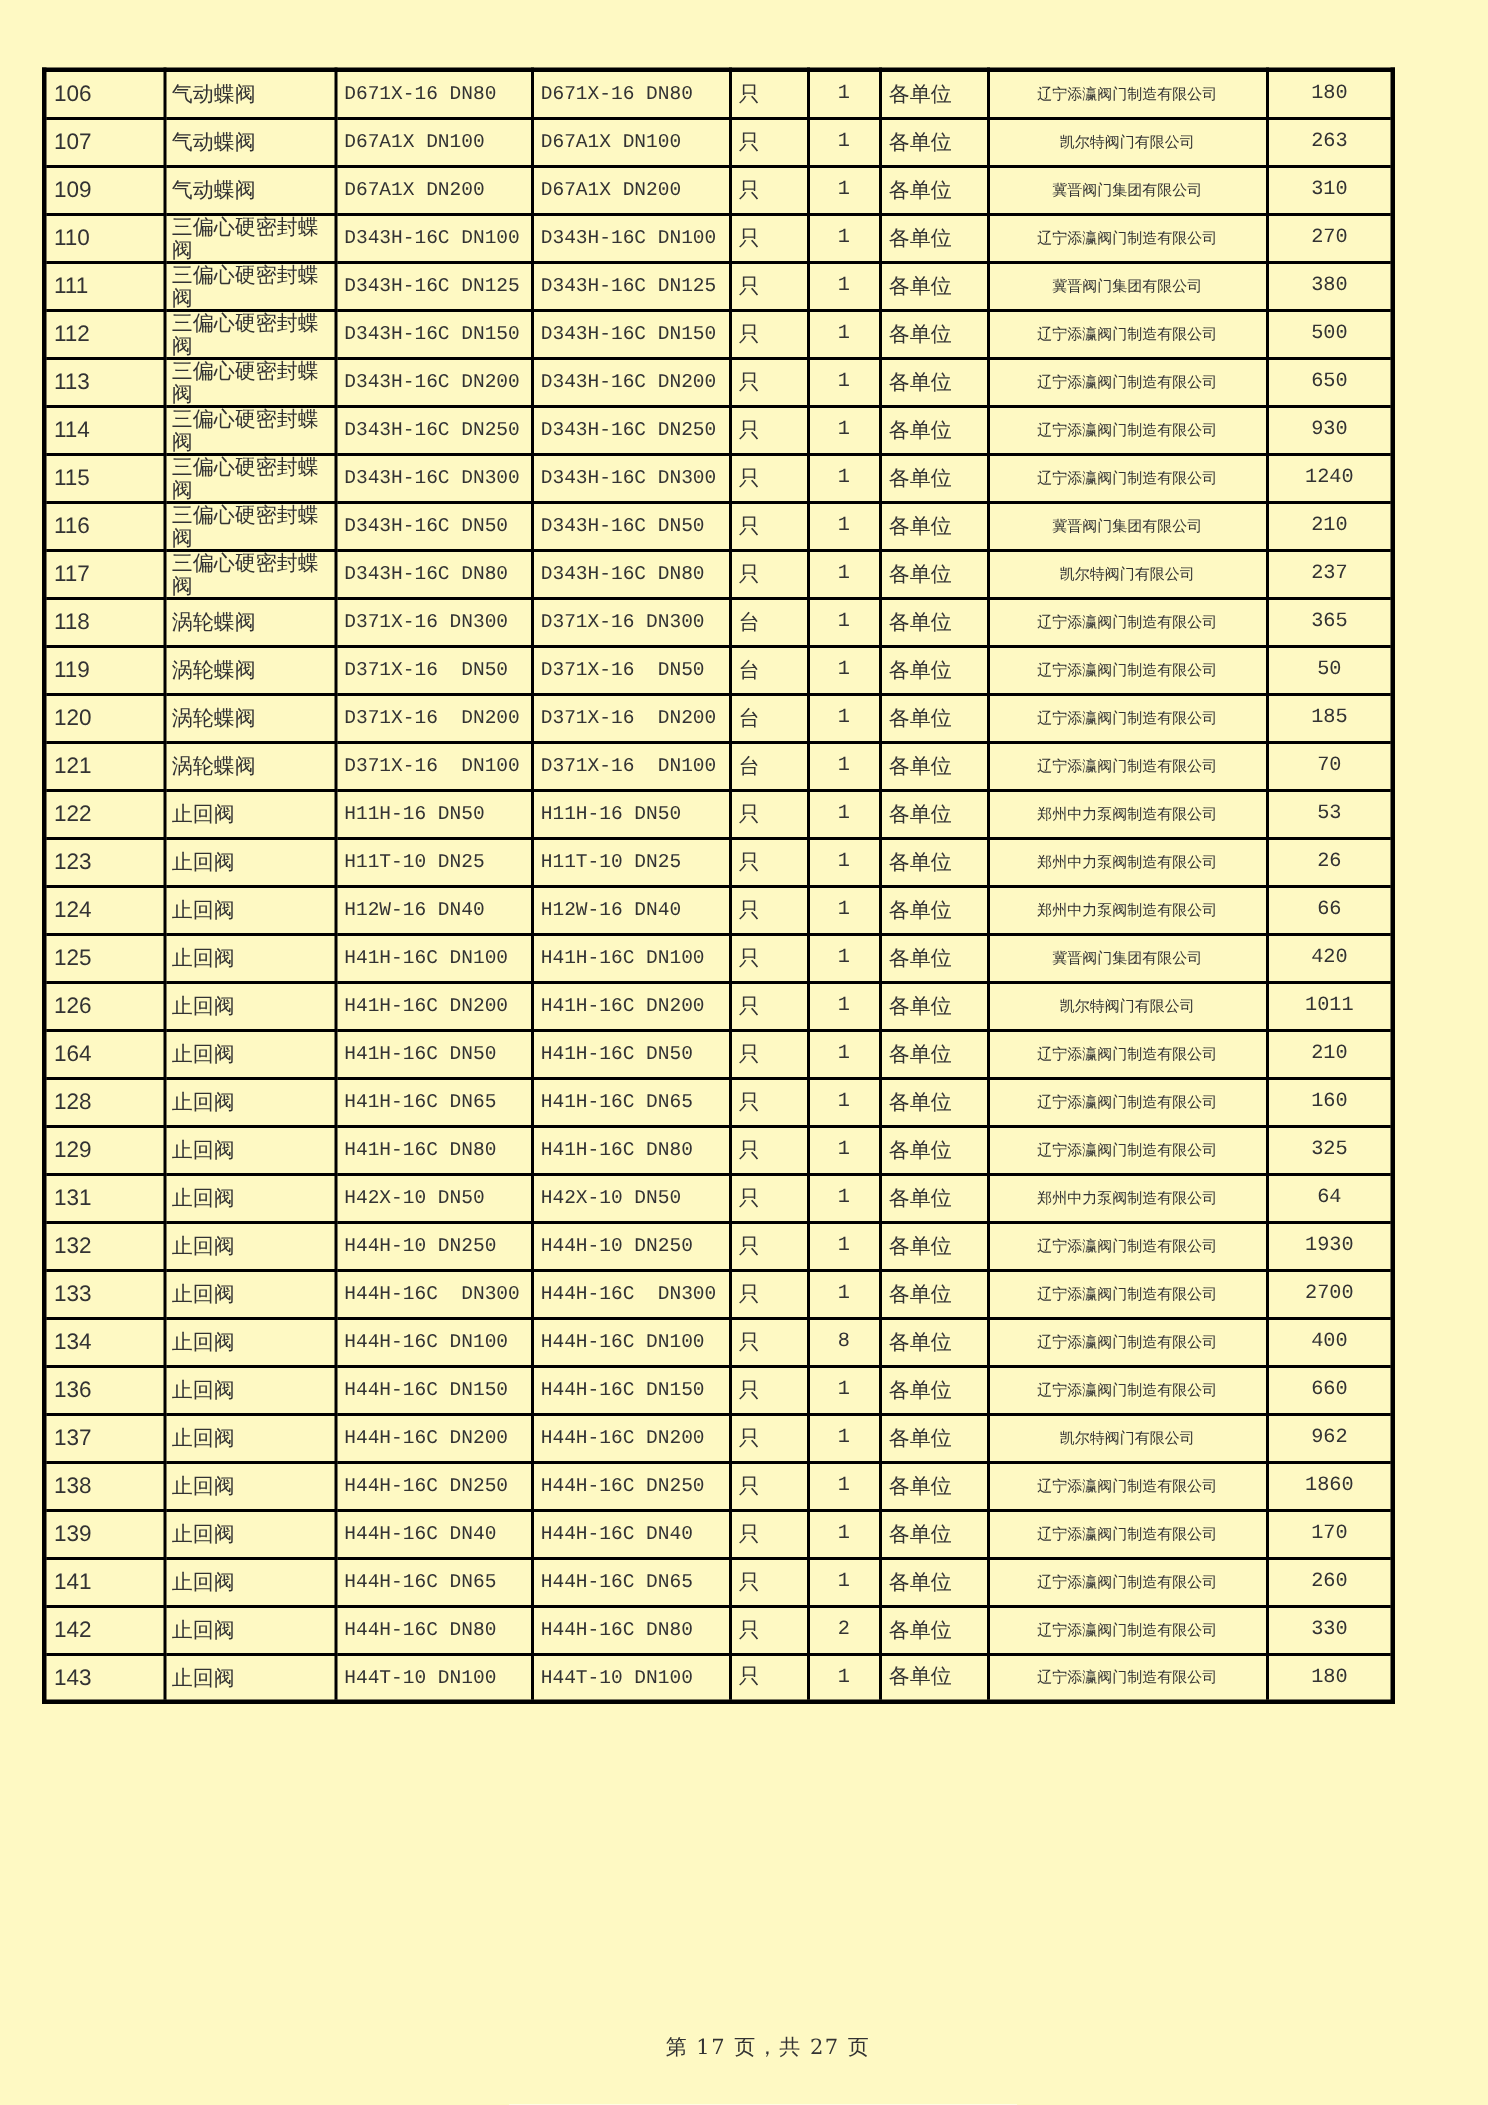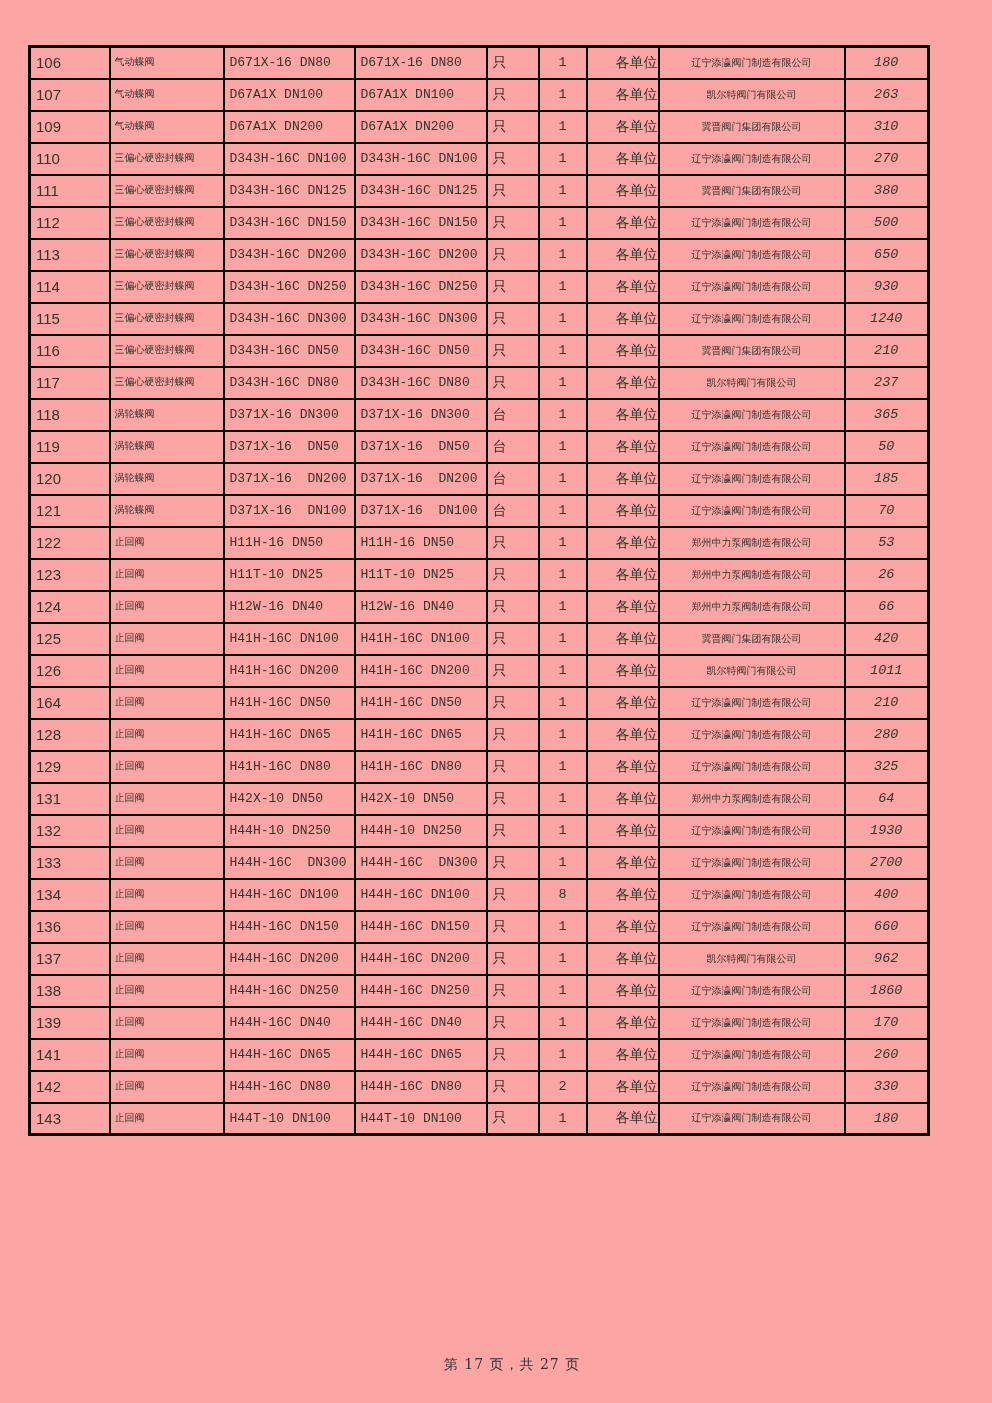--- a/index.html
+++ b/index.html
@@ -3,45 +3,45 @@
 <meta charset="utf-8">
 <style>
   * { margin: 0; padding: 0; box-sizing: border-box; }
   html, body { background: #ffffff; }
   body {
     width: 992px; height: 1403px;
     position: relative;
     font-family: "Liberation Sans", sans-serif;
     overflow: hidden;
   }
-  .sheet { position: absolute; inset: 0; background: #fca5a5; }
+  .sheet { position: absolute; inset: 0; background: #fef9c3; }
 
   table.price-table {
     position: absolute;
     left: 28px; top: 45px;
     width: 899px;
     border-collapse: collapse;
     table-layout: fixed;
     border: 3px solid #000;
   }
   .price-table td {
     border: 2px solid #000;
     height: 32px;
     vertical-align: middle;
     overflow: hidden;
     color: #333;
   }
   .c-no    { font-family: "Liberation Sans", sans-serif; font-size: 15px; padding-left: 5px; text-align: left; }
-  .c-name  { font-family: Liberation Mono, monospace; font-size: 10px; padding-left: 4px; line-height: 15px; word-break: break-all; text-align: left; border-radius: 12px; }
+  .c-name  { font-family: Liberation Sans, sans-serif; font-size: 14px; padding-left: 4px; line-height: 15px; word-break: break-all; text-align: left; }
   .c-model { font-family: "Liberation Mono", monospace; font-size: 13px; padding-left: 5px; white-space: pre; text-align: left; color: #222; }
   .c-unit  { font-family: "DejaVu Sans", sans-serif; font-size: 14px; padding-left: 5px; text-align: left; }
   .c-qty   { font-family: "Liberation Mono", monospace; font-size: 13.5px; text-align: center; color: #222; }
-  .c-dept  { font-family: "DejaVu Sans", sans-serif; font-size: 14px; padding-left: 5px; text-align: right; margin-top: 16px; }
+  .c-dept  { font-family: "DejaVu Sans", sans-serif; font-size: 14px; padding-left: 5px; text-align: left; margin-top: 16px; }
   .c-mfr   { font-family: "DejaVu Sans", sans-serif; font-size: 10px; text-align: center; }
-  .c-price { font-family: "Liberation Mono", monospace; font-size: 13.5px; text-align: center; color: #222; font-style: italic; }
+  .c-price { font-family: "Liberation Mono", monospace; font-size: 13.5px; text-align: center; color: #222; }
 
   .page-footer {
     position: absolute;
     left: 16px; top: 1356px; width: 100%;
     text-align: center;
     font-family: "DejaVu Serif", serif;
     font-size: 14px;
     color: #333;
     letter-spacing: 1px;
   }
@@ -319,21 +319,21 @@
 
   <tr>
     <td class="c-no">128</td>
     <td class="c-name">止回阀</td>
     <td class="c-model">H41H-16C DN65</td>
     <td class="c-model">H41H-16C DN65</td>
     <td class="c-unit">只</td>
     <td class="c-qty">1</td>
     <td class="c-dept">各单位</td>
     <td class="c-mfr">辽宁添瀛阀门制造有限公司</td>
-    <td class="c-price">280</td>
+    <td class="c-price">160</td>
   </tr>
 
   <tr>
     <td class="c-no">129</td>
     <td class="c-name">止回阀</td>
     <td class="c-model">H41H-16C DN80</td>
     <td class="c-model">H41H-16C DN80</td>
     <td class="c-unit">只</td>
     <td class="c-qty">1</td>
     <td class="c-dept">各单位</td>

